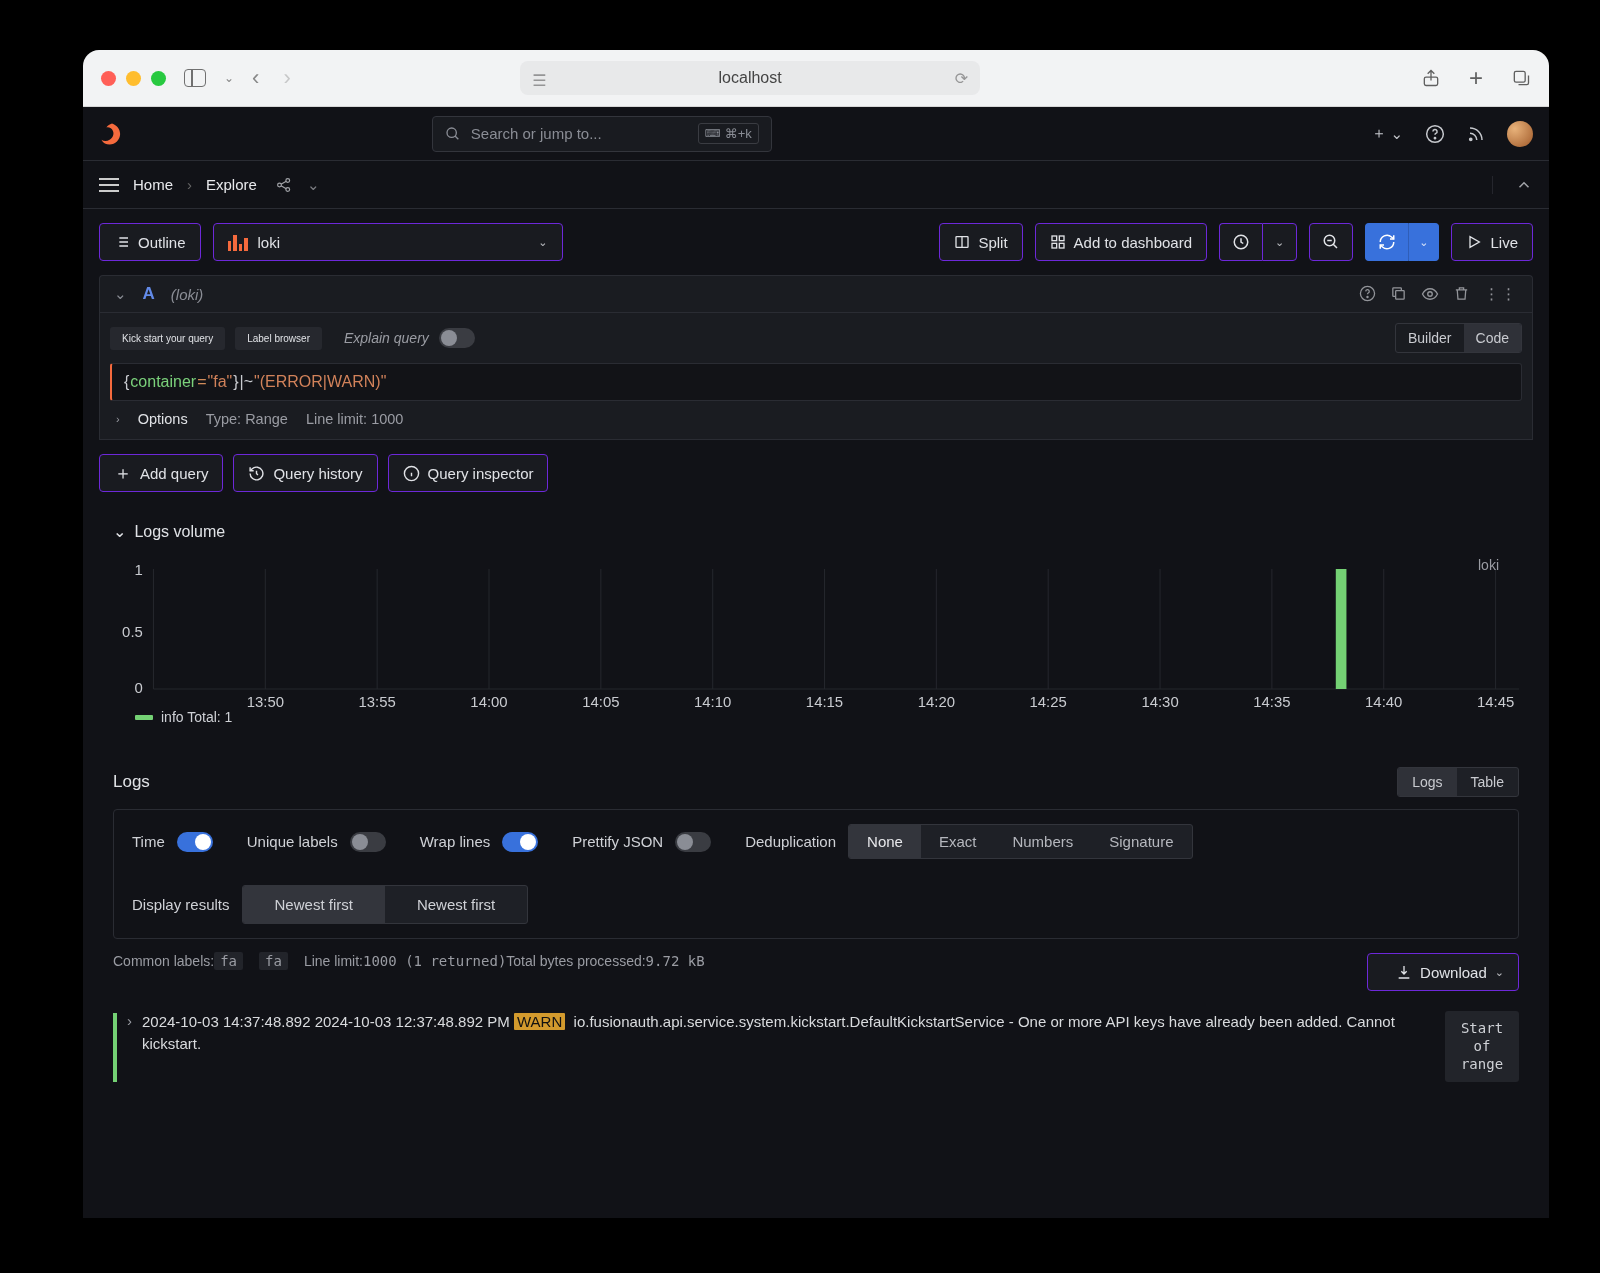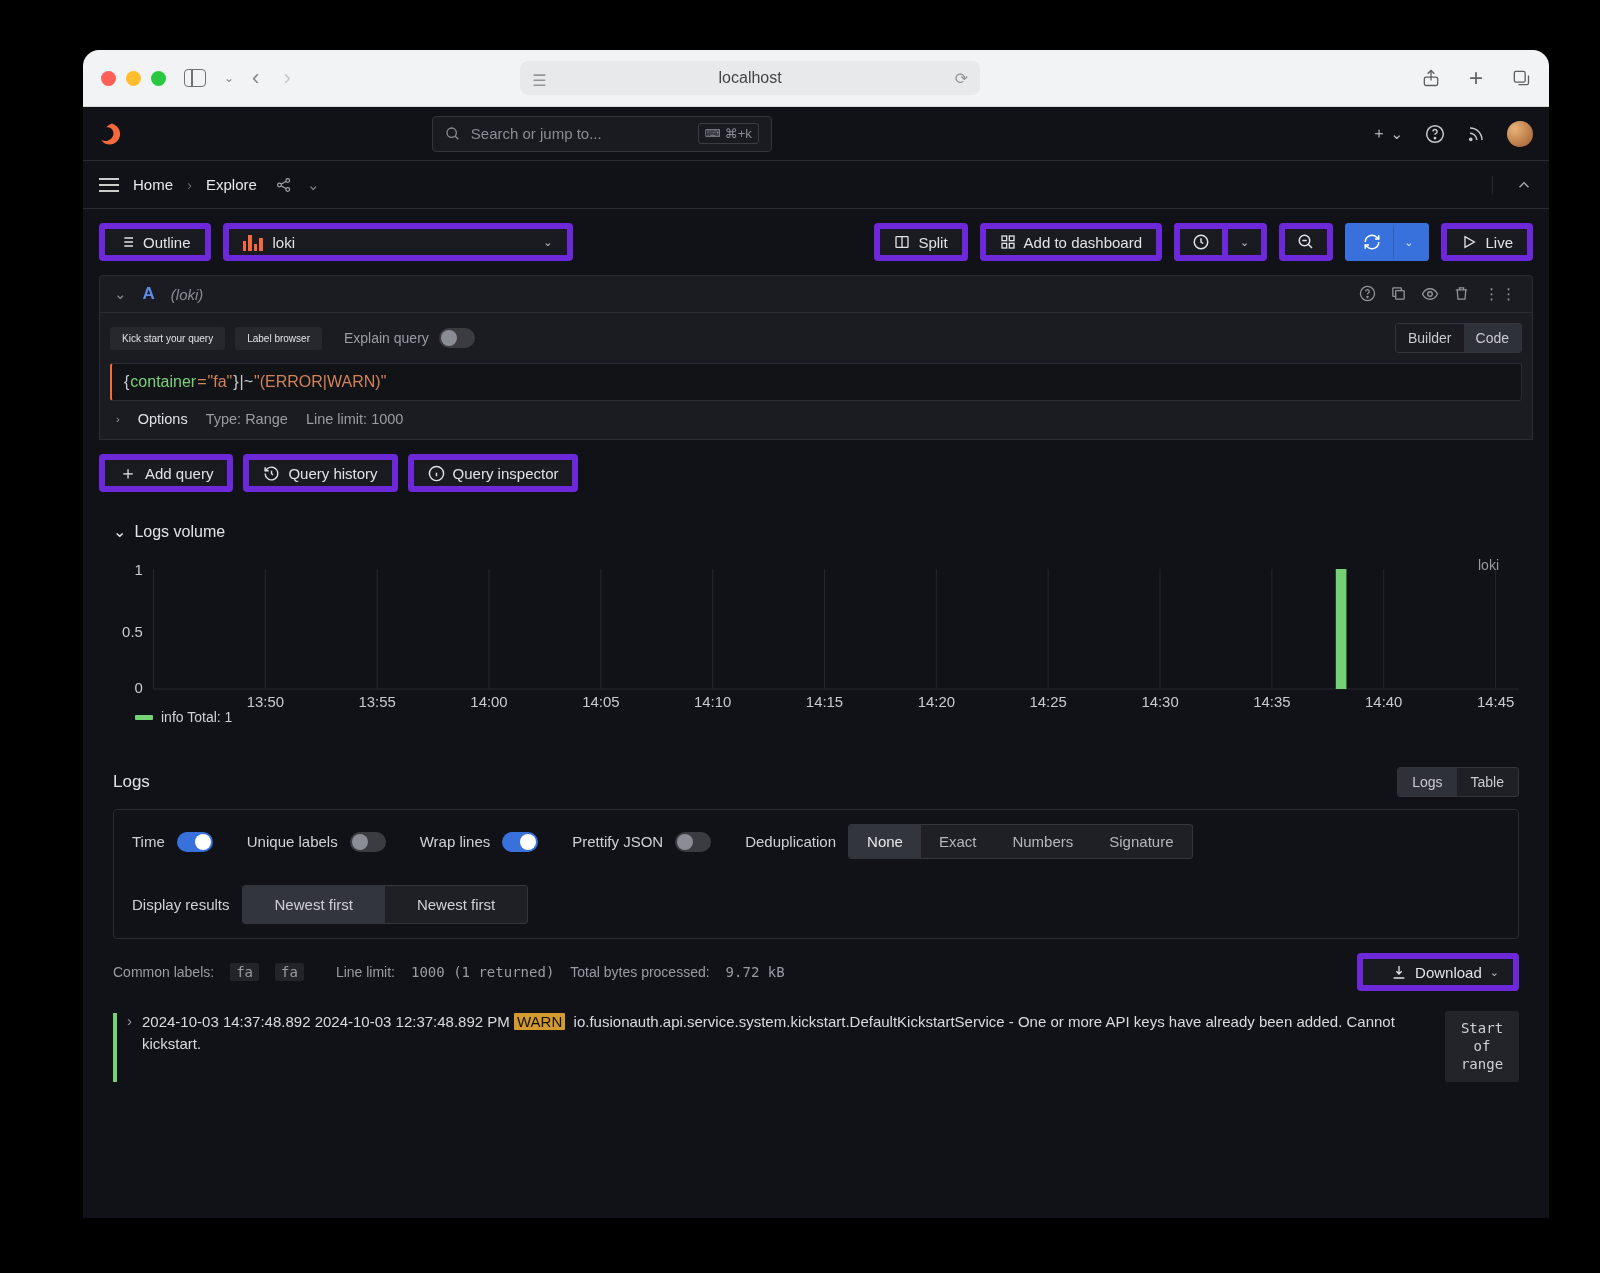--- a/index.html
+++ b/index.html
@@ -31,41 +31,41 @@
   .crumb{height:48px;display:flex;align-items:center;padding:0 16px;gap:14px;border-bottom:1px solid #2a2c33;}
   .burger{display:flex;flex-direction:column;gap:4px;}
   .burger span{width:20px;height:2px;background:#ccc;}
   .crumb a{color:#e8e9ec;text-decoration:none;}
   .crumb .sep{color:#666;}
   .crumb .share{margin-left:4px;opacity:.8;}
   .crumb .caret{opacity:.6;}
   .collapse-tr{margin-left:auto;border-left:1px solid #2a2c33;padding-left:22px;opacity:.8;}
 
   .tools{display:flex;align-items:center;padding:14px 16px;gap:12px;}
-  .btn{background:#191b20;border:6px solid #6d28d9;border-radius:4px;height:38px;display:inline-flex;align-items:center;padding:0 14px;gap:8px;color:#e0e2e6;cursor:pointer;font-size:15px;}
+  .btn{background:#191b20;border:1px solid #6d28d9;border-radius:4px;height:38px;display:inline-flex;align-items:center;padding:0 14px;gap:8px;color:#e0e2e6;cursor:pointer;font-size:15px;}
   .btn.icon-only{padding:0 12px;}
   .btn.primary{background:#3871dc;border-color:#3871dc;color:#fff;}
   .btn.primary.split-r{border-left:1px solid #2f5eb8;padding:0 10px;}
   .btn.grouped-l{border-radius:4px 0 0 4px;border-right:none;}
   .btn.grouped-r{border-radius:0 4px 4px 0;}
   .btn .careticon{font-size:11px;opacity:.8;}
   .ds-select{display:flex;align-items:center;gap:10px;min-width:350px;justify-content:space-between;}
   .ds-ico{width:20px;height:18px;display:flex;align-items:flex-end;gap:2px;}
   .ds-ico span{width:4px;background:#f56a3d;}
   .spacer{flex:1;}
 
   .panel{margin:0 16px 18px;background:transparent;}
   .qhdr{background:#1a1c21;border-radius:4px 4px 0 0;display:flex;align-items:center;padding:8px 14px;gap:16px;border:1px solid #2a2c33;border-bottom:none;}
   .qhdr .ql{color:#628ae8;font-weight:600;font-size:17px;font-style:normal;}
   .qhdr .hint{color:#8a8d95;font-style:italic;}
   .qhdr-right{margin-left:auto;display:flex;gap:14px;opacity:.7;}
   .qbody{background:#1a1c21;border:1px solid #2a2c33;padding:8px 10px;}
   .qrow1{display:flex;align-items:center;gap:10px;padding:2px 0 10px;}
   .chip{background:#26282e;border-radius:3px;padding:6px 12px;font-size:10px;color:#e0e2e6;}
-  .explain{color:#9a9ca3;font-size:14px;margin-left:12px;display:flex;align-items:center;gap:10px;}
+  .explain{color:#9a9ca3;font-size:14px;margin-left:12px;display:flex;align-items:center;gap:10px;font-style:italic;}
   .toggle{width:36px;height:20px;background:#3a3c42;border-radius:20px;position:relative;}
   .toggle .knob{width:16px;height:16px;border-radius:50%;background:#8a8d95;position:absolute;top:2px;left:2px;}
   .toggle.on{background:#3871dc;}
   .toggle.on .knob{background:#fff;left:18px;}
   .mode-seg{margin-left:auto;display:flex;border:1px solid #33353c;border-radius:3px;overflow:hidden;}
   .mode-seg span{padding:6px 12px;font-size:14px;color:#c9cbd0;}
   .mode-seg span.active{background:#2f3138;}
   .code-input{background:#121317;border:1px solid #2a2c33;border-left:2px solid #f56a3d;border-radius:3px;padding:9px 12px;font-family:ui-monospace,Menlo,monospace;font-size:16px;display:flex;gap:1px;flex-wrap:wrap;}
   .sy-b{color:#c9cbd0;} .sy-k{color:#7bd17b;text-align:center;} .sy-o{color:#d18c5a;} .sy-str{color:#d1825a;}
   .qopts{display:flex;align-items:center;gap:18px;padding:10px 6px 4px;color:#9a9ca3;font-size:14.5px;}
@@ -87,21 +87,21 @@
   .seg span.on{background:#2f3138;}
   .log-opts{margin:0 14px 14px;border:1px solid #2a2c33;border-radius:4px;padding:14px 18px;display:flex;flex-wrap:wrap;gap:26px 34px;align-items:center;}
   .opt{display:flex;align-items:center;gap:12px;font-size:15px;color:#cfd1d6;}
   .dedup-seg{display:flex;background:#1e2026;border:1px solid #33353c;border-radius:3px;overflow:hidden;}
   .dedup-seg span{padding:8px 18px;font-size:15px;color:#b5b7bd;}
   .dedup-seg span.on{background:#33353c;color:#e8e9ec;text-align:center;}
   .order-seg{display:flex;background:#1e2026;border:1px solid #33353c;border-radius:3px;overflow:hidden;}
   .order-seg span{padding:10px 32px;font-size:15px;}
   .order-seg span.on{background:#33353c;}
 
-  .meta{display:flex;align-items:center;gap:16px;padding:0 14px 14px;font-size:14px;color:#9a9ca3;flex-wrap:wrap;}
+  .meta{display:flex;padding:0 14px 14px;font-size:14px;color:#9a9ca3;flex-wrap:wrap;}
   .meta code{font-family:ui-monospace,Menlo,monospace;background:#22242a;padding:1px 6px;border-radius:2px;margin-right:16px;}
   .dl-btn{margin-left:auto;padding-left:28px;}
 
   .logline{display:flex;padding:6px 14px 0;font-family:ui-monospace,Menlo,monospace;font-size:15px;gap:10px;align-items:flex-start;}
   .logline .bar{width:4px;align-self:stretch;background:#74d174;margin-top:2px;}
   .logline .expand{color:#9a9ca3;padding-top:1px;}
   .logline .txt{flex:1;color:#d9dbde;line-height:1.45;}
   .logline .hl{background:#d39a2d;color:#111;padding:0 3px;border-radius:1px;}
   .range-box{width:74px;background:#22242a;border-radius:3px;text-align:center;font-family:inherit;font-size:14px;color:#cfd1d6;padding:8px 4px;line-height:1.3;align-self:flex-start;}
   svg{display:block;}

